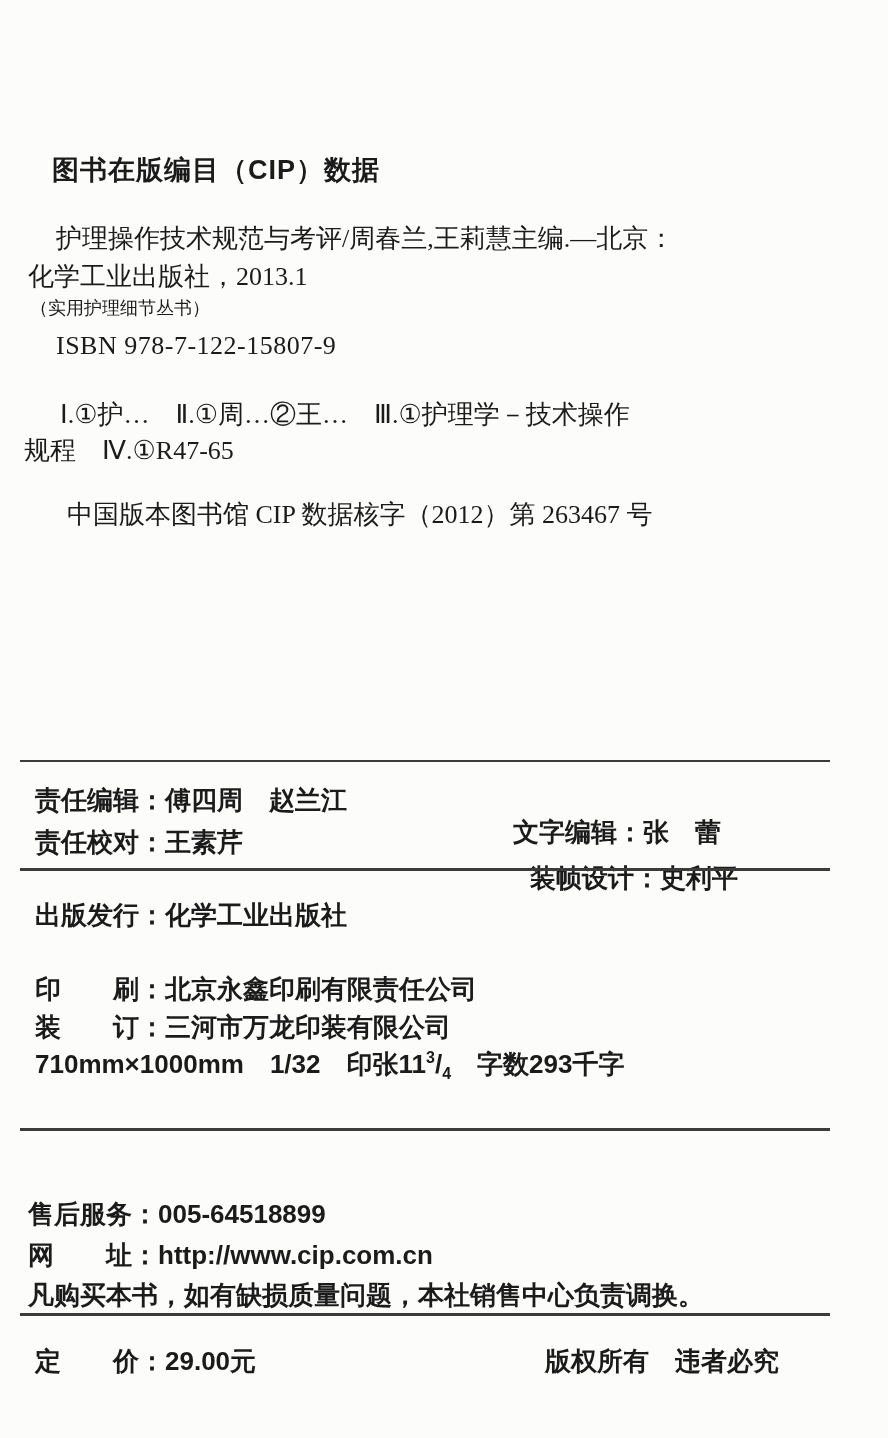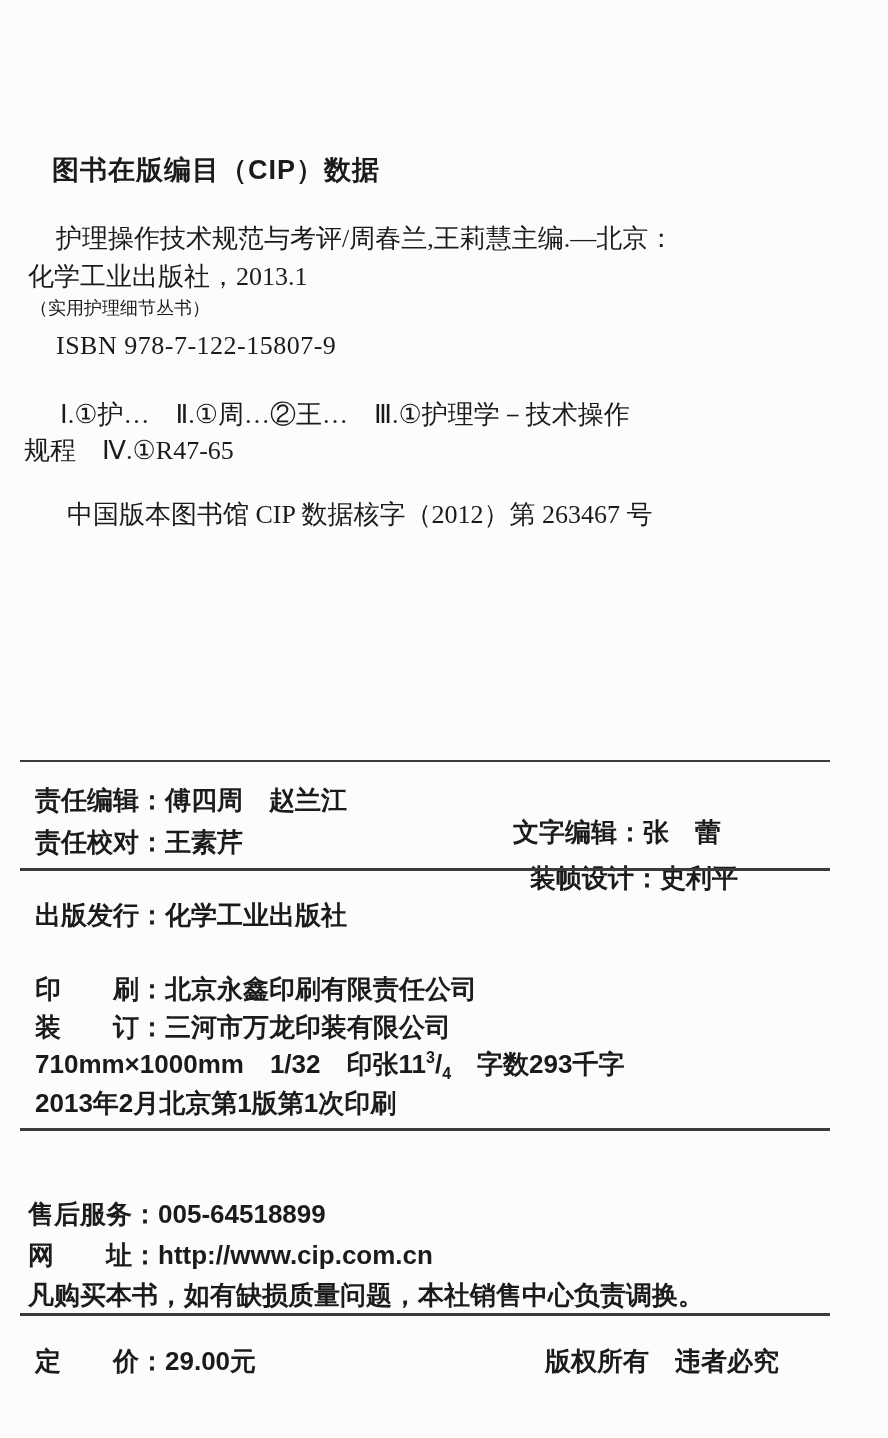--- a/index.html
+++ b/index.html
@@ -100,21 +100,20 @@
   </div>
   <div class="abs hei pub-printer">
     <span class="lbl">印　　刷：</span><span>北京永鑫印刷有限责任公司</span>
   </div>
   <div class="abs hei pub-binder">
     <span class="lbl">装　　订：</span><span>三河市万龙印装有限公司</span>
   </div>
   <div class="abs hei pub-format">
     <span>710mm×1000mm</span><span class="fmt-gap"></span><span>1/32</span><span class="fmt-gap"></span><span><span>印张11</span><sup>3</sup><span>/</span><sub>4</sub></span><span class="fmt-gap"></span><span>字数293千字</span>
   </div>
-  <div class="abs hei pub-run">2013年2月北京第1版第1次印刷</div>
 
   <div class="rule rule-3"></div>
 
   <div class="abs hei contact-2">
     <span class="lbl">售后服务：</span><span>005-64518899</span>
   </div>
   <div class="abs hei contact-3">
     <span class="lbl">网　　址：</span><span>http://www.cip.com.cn</span>
   </div>
   <div class="abs hei contact-notice">凡购买本书，如有缺损质量问题，本社销售中心负责调换。</div>

